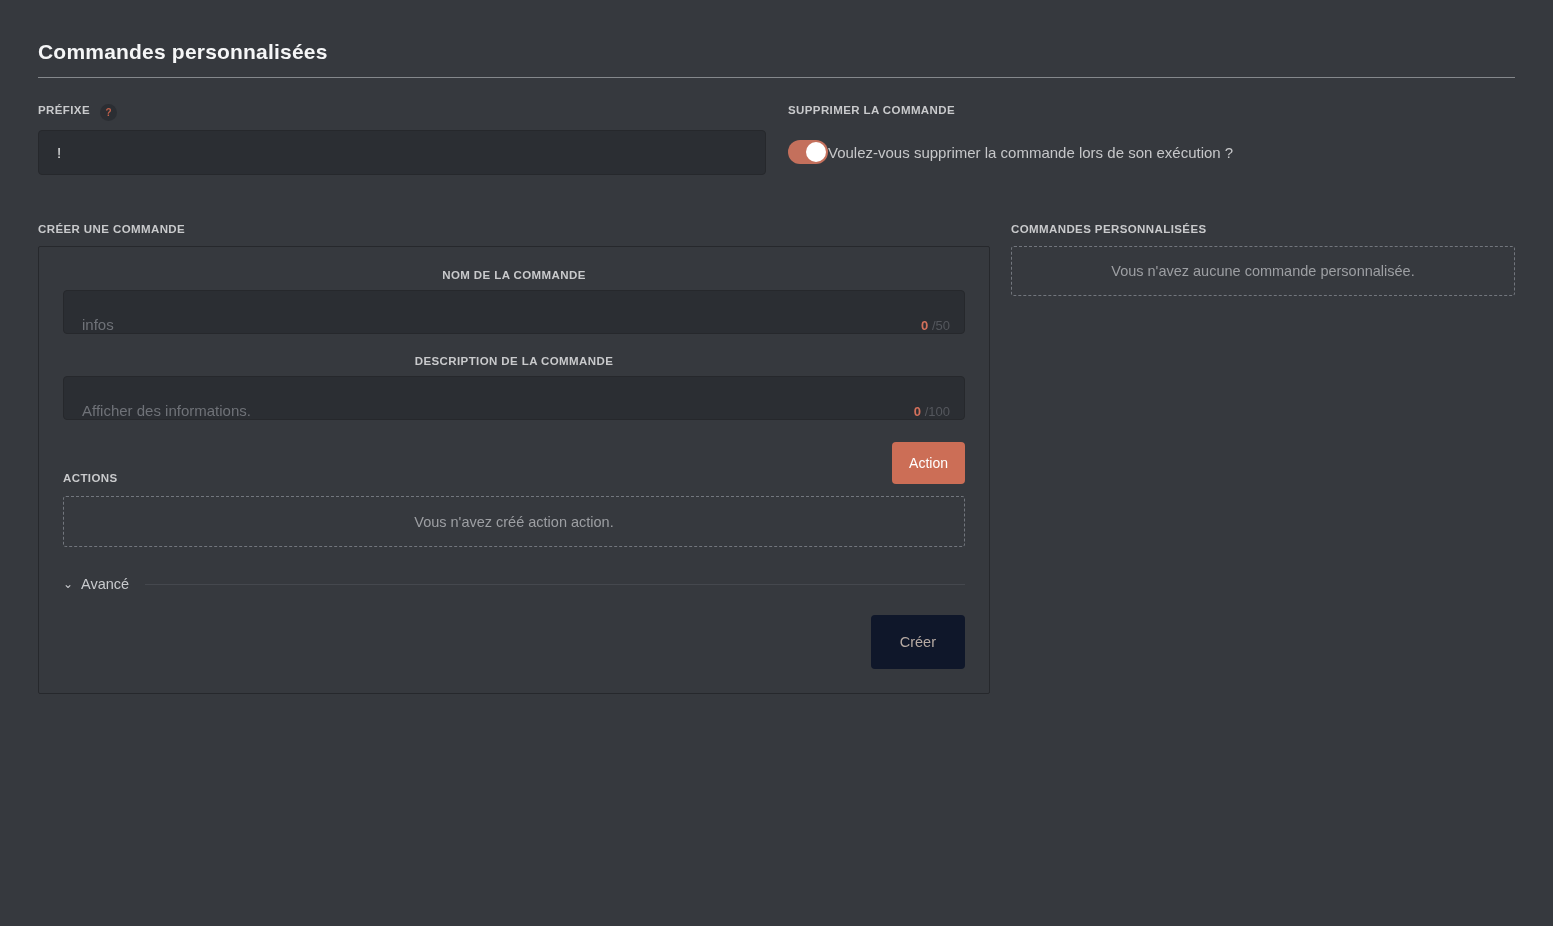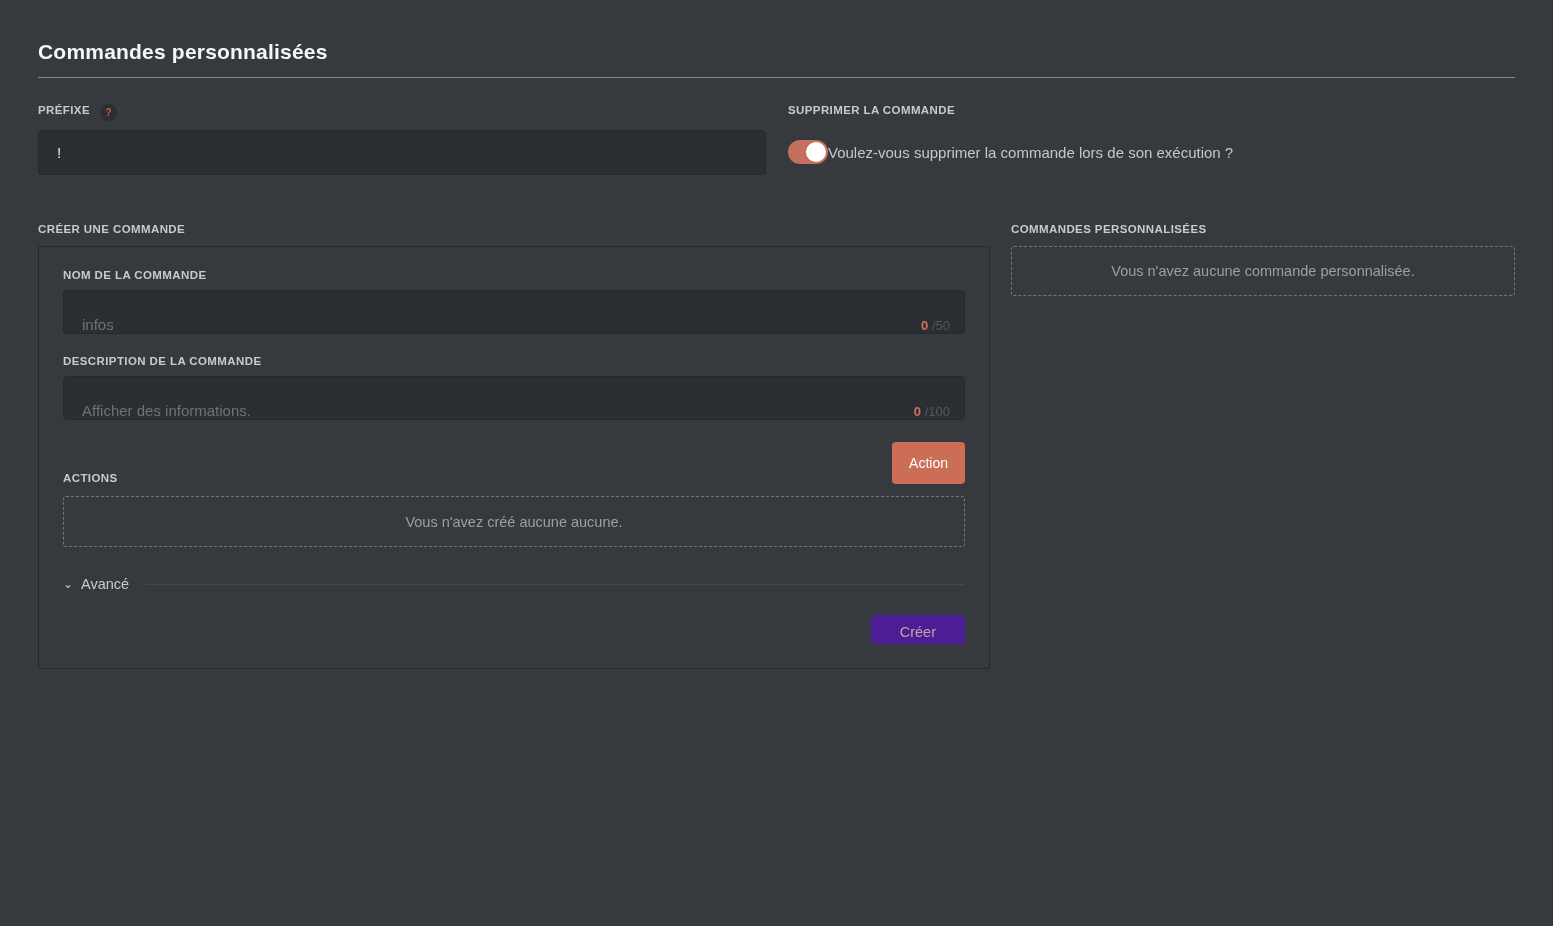--- a/index.html
+++ b/index.html
@@ -79,21 +79,21 @@
   .main-row { display: flex; gap: 21px; margin-top: 44px; align-items: flex-start; }
   .form-col { width: 952px; flex: none; }
   .side-col { flex: 1; }
 
   .form-box {
     margin-top: 9px;
     border: 1px solid #26282c;
     border-radius: 2px;
     padding: 22px 24px 24px 24px;
   }
-  .field-label { display: block; margin-bottom: 9px; }
+  .field-label { display: block; margin-bottom: 9px; text-align: center; }
   .counter-input {
     display: flex; align-items: flex-end;
     height: 44px;
     background: #2b2e33;
     border: 1px solid #26282c;
     border-radius: 4px;
     padding: 0 14px 0 18px;
   }
   .counter-input input {
     flex: 1;
@@ -134,24 +134,24 @@
   .advanced-row {
     display: flex; align-items: center; gap: 8px;
     margin-top: 29px;
     cursor: pointer;
   }
   .chevron-icon { color: #c8cacd; font-size: 12px; line-height: 10px; }
   .advanced-label { font-size: 14.5px; color: #c8cacd; }
   .advanced-line { flex: 1; height: 1px; background: #45484e; margin-left: 8px; }
   .form-footer { display: flex; justify-content: flex-end; margin-top: 23px; }
   .btn-create {
-    background: #4c1d95; color: #b6aaa3;
+    background: #0f172a; color: #b6aaa3;
     font-size: 14.5px;
     padding: 9px 29px;
-    height: 29px;
+    height: 54px;
     cursor: default;
   }
 
   .side-dashed {
     margin-top: 9px;
     border: 1px dashed #72767d;
     border-radius: 3px;
     height: 50px;
     display: flex; align-items: center; justify-content: center;
     font-size: 14.5px; color: #9d9fa3;
@@ -204,21 +204,21 @@
         <div class="counter-input">
           <input type="text" placeholder="Afficher des informations." style="">
           <span class="counter"><span class="count">0</span> <span class="max">/100</span></span>
         </div>
 
         <div class="actions-head">
           <span class="micro-label">ACTIONS</span>
           <button class="btn btn-action">Action</button>
         </div>
         <div class="dashed-box">
-          <span>Vous n'avez créé aucune aucune.</span>
+          <span>Vous n'avez créé action action.</span>
         </div>
 
         <div class="advanced-row">
           <span class="chevron-icon">⌄</span>
           <span class="advanced-label">Avancé</span>
           <div class="advanced-line"></div>
         </div>
 
         <div class="form-footer">
           <button class="btn btn-create">Créer</button>

